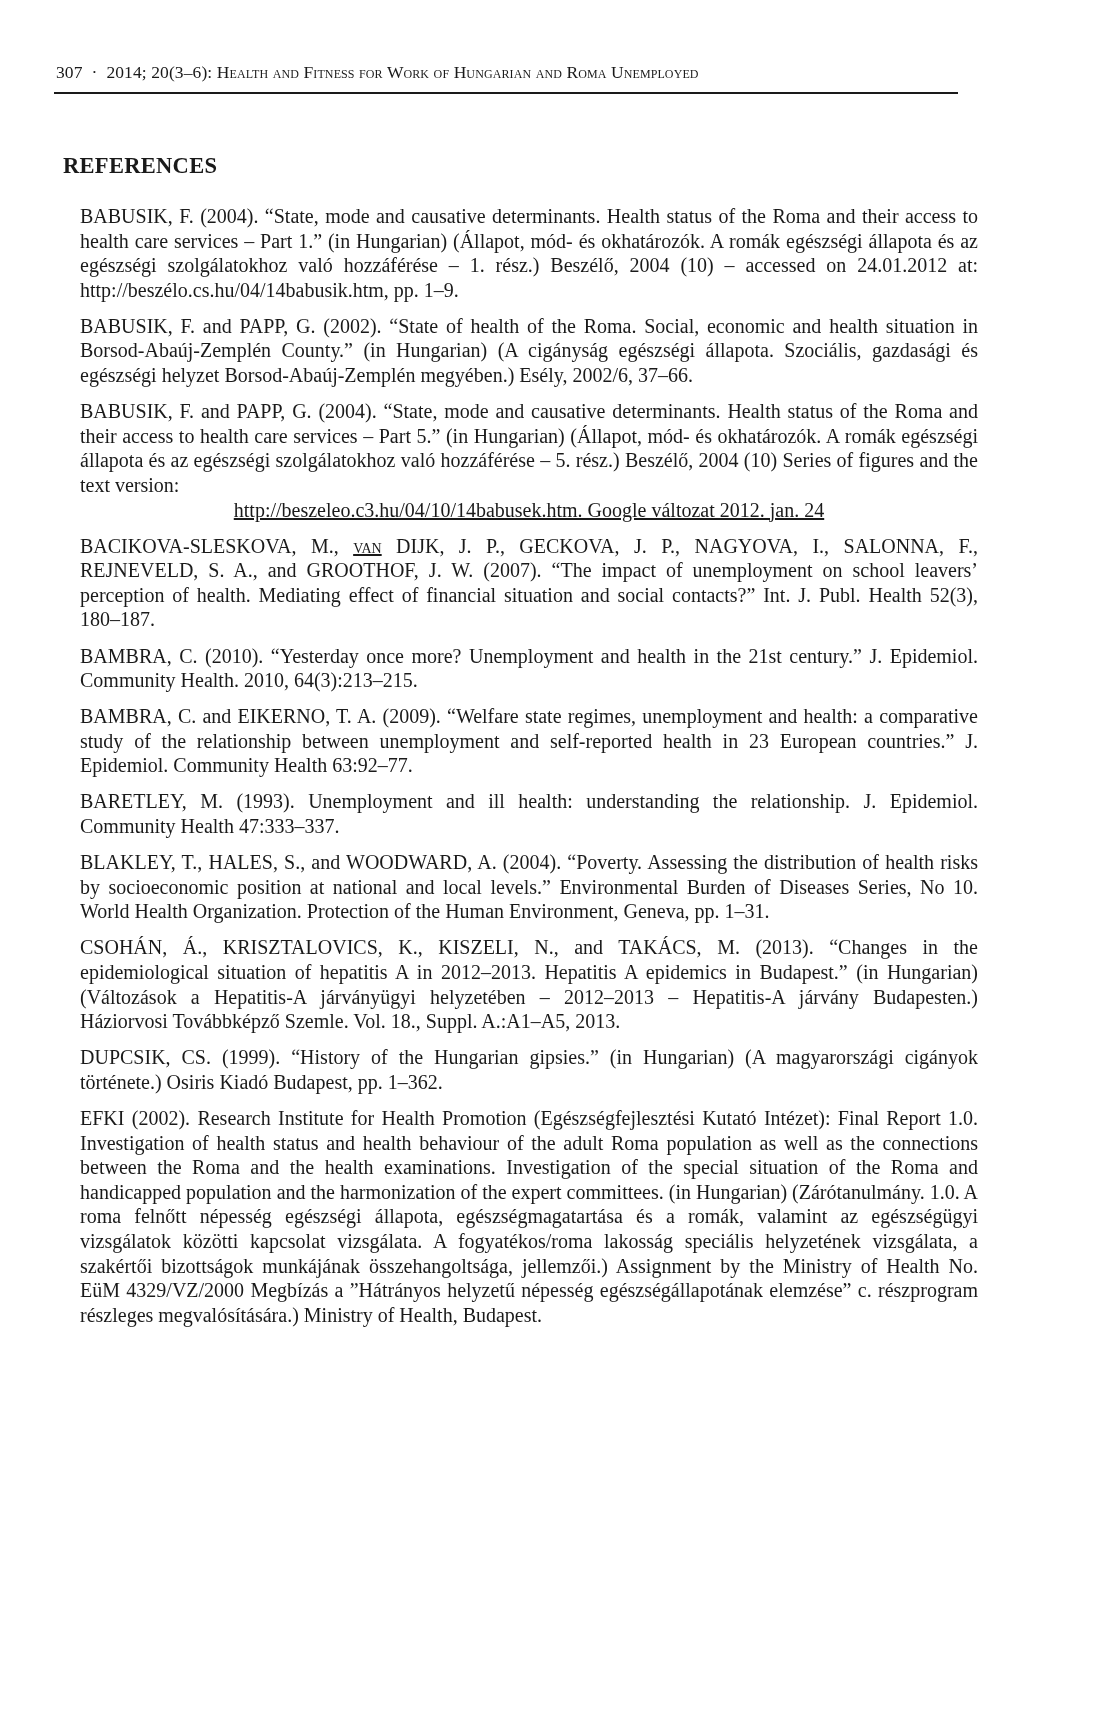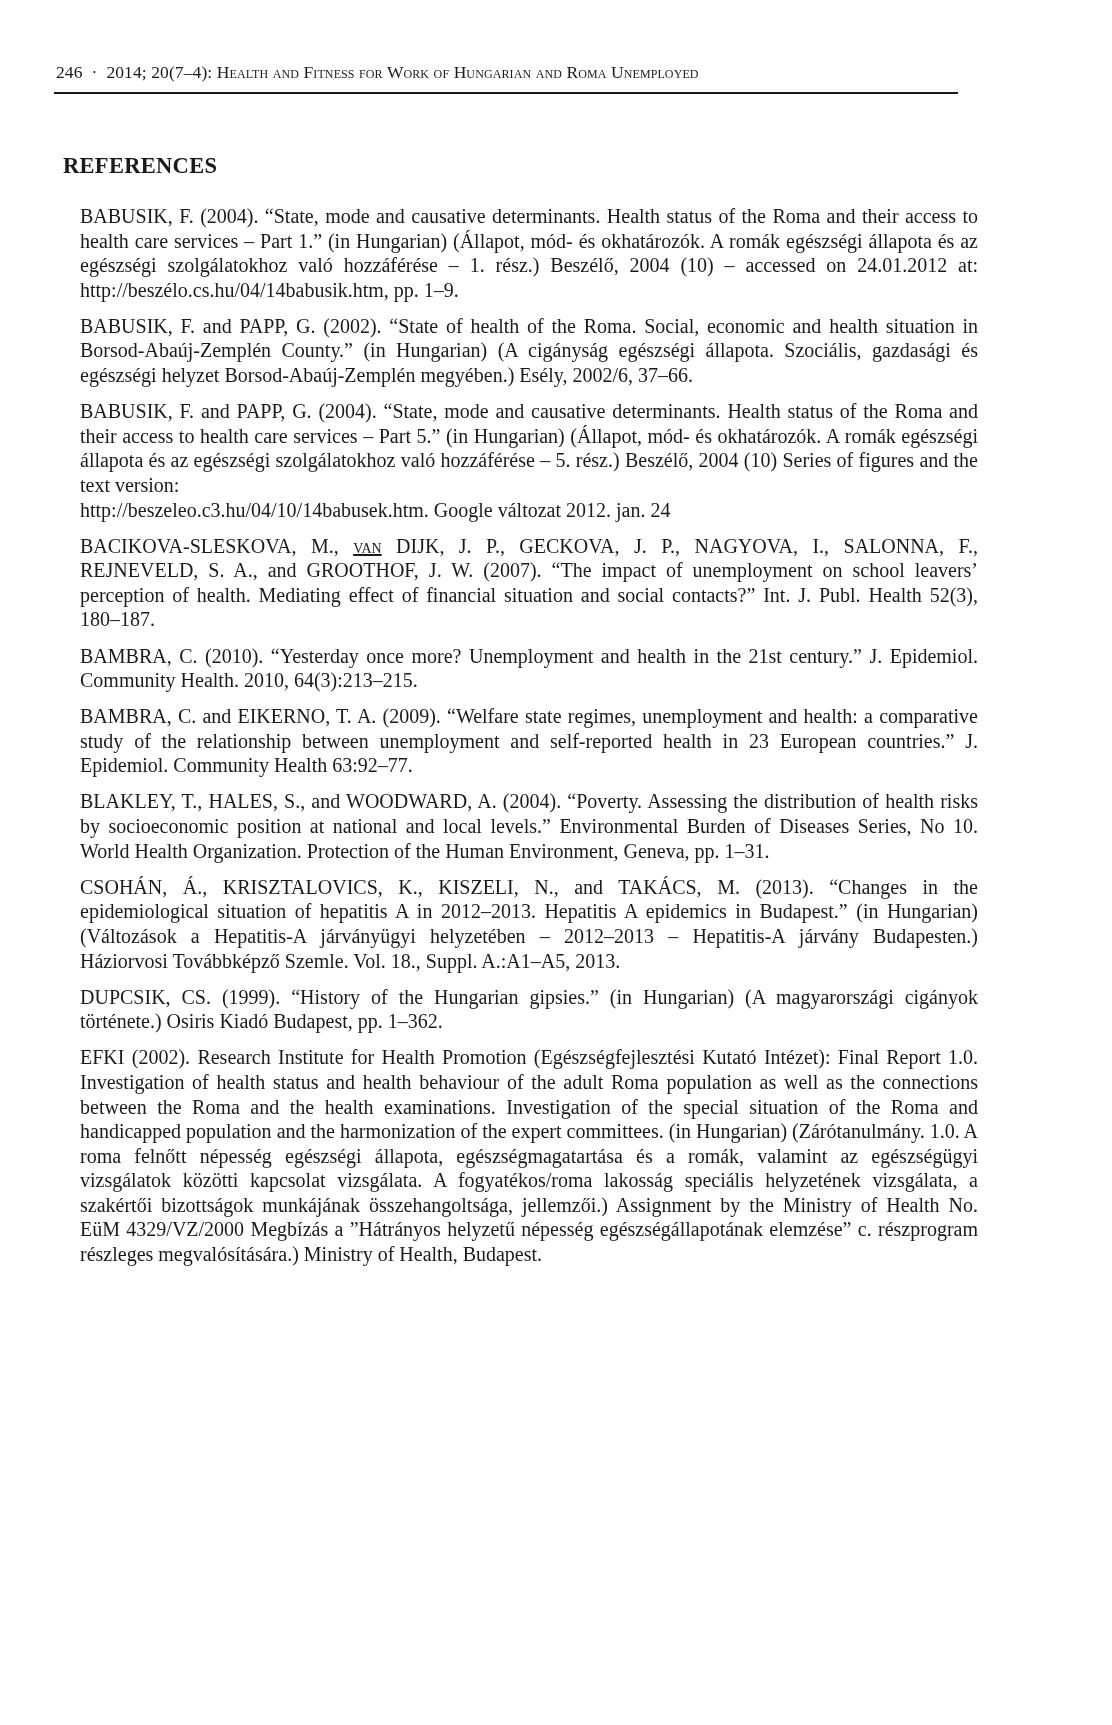--- a/index.html
+++ b/index.html
@@ -22,29 +22,29 @@
       font-size: 22.5px; font-weight: bold; letter-spacing: 0.3px;
       margin: 7px;
     }
     .refs {
       position: absolute; left: 56px; top: 204px; width: 898px;
       font-size: 20px; line-height: 24.6px;
       text-align: justify; hyphens: manual; margin-left: 24px;
     }
     .ref { margin: 0 0 11.5px 0; }
     .ref .sc { font-variant: small-caps; text-decoration: underline; }
-    .nowrap-line { display: block; text-align: left; }
+    .nowrap-line { display: block; text-align: center; text-decoration: underline; }
   </style>
 </head>
 <body>
 
 <div class="running-head">
-  <span>246</span>
+  <span>307</span>
   &nbsp;<span>·</span>&nbsp;
-  <span>2014; 20(7–4):</span>
+  <span>2014; 20(3–6):</span>
   <span class="sc">Health and Fitness for Work of Hungarian and Roma Unemployed</span>
 </div>
 <div class="head-rule"></div>
 
 <h2 class="section-title">REFERENCES</h2>
 
 <div class="refs">
   <p class="ref">
     <span>BABUSIK, F. (2004). “State, mode and causative determinants. Health status of the Roma and their access to health care services – Part 1.” (in Hungarian) (Állapot, mód- és okhatározók. A romák egészségi állapota és az egészségi szolgálatokhoz való hozzáférése – 1. rész.) Beszélő, 2004 (10) – accessed on 24.01.2012 at: http://beszélo.cs.hu/04/14babusik.htm, pp. 1–9.</span>
   </p>
@@ -58,20 +58,23 @@
   <p class="ref">
     <span>BACIKOVA-SLESKOVA, M., </span><span class="sc">van</span><span> DIJK, J. P., GECKOVA, J. P., NAGYOVA, I., SALONNA, F., REJNEVELD, S. A., and GROOTHOF, J. W. (2007). “The impact of unemployment on school leavers’ perception of health. Mediating effect of financial situation and social contacts?” Int. J. Publ. Health 52(3), 180–187.</span>
   </p>
   <p class="ref">
     <span>BAMBRA, C. (2010). “Yesterday once more? Unemployment and health in the 21st century.” J. Epidemiol. Community Health. 2010, 64(3):213–215.</span>
   </p>
   <p class="ref">
     <span>BAMBRA, C. and EIKERNO, T. A. (2009). “Welfare state regimes, unemployment and health: a comparative study of the relationship between unemployment and self-reported health in 23 European countries.” J. Epidemiol. Community Health 63:92–77.</span>
   </p>
   <p class="ref">
+    <span>BARETLEY, M. (1993). Unemployment and ill health: understanding the relationship. J. Epide­miol. Community Health 47:333–337.</span>
+  </p>
+  <p class="ref">
     <span>BLAKLEY, T., HALES, S., and WOODWARD, A. (2004). “Poverty. Assessing the distribution of health risks by socioeconomic position at national and local levels.” Environmental Burden of Diseases Series, No 10. World Health Organization. Protection of the Human Environment, Ge­neva, pp. 1–31.</span>
   </p>
   <p class="ref">
     <span>CSOHÁN, Á., KRISZTALOVICS, K., KISZELI, N., and TAKÁCS, M. (2013). “Changes in the epidemiological situation of hepatitis A in 2012–2013. Hepatitis A epidemics in Budapest.” (in Hungarian) (Változások a Hepatitis-A járványügyi helyzetében – 2012–2013 – Hepatitis-A járvány Budapesten.) Háziorvosi Továbbképző Szemle. Vol. 18., Suppl. A.:A1–A5, 2013.</span>
   </p>
   <p class="ref">
     <span>DUPCSIK, CS. (1999). “History of the Hungarian gipsies.” (in Hungarian) (A magyarországi cigá­nyok története.) Osiris Kiadó Budapest, pp. 1–362.</span>
   </p>
   <p class="ref">
     <span>EFKI (2002). Research Institute for Health Promotion (Egészségfejlesztési Kutató Intézet): Final Report 1.0. Investigation of health status and health behaviour of the adult Roma population as well as the connections between the Roma and the health examinations. Investigation of the spe­cial situation of the Roma and handicapped population and the harmonization of the expert com­mittees. (in Hungarian) (Zárótanulmány. 1.0. A roma felnőtt népesség egészségi állapota, egész­ségmagatartása és a romák, valamint az egészségügyi vizsgálatok közötti kapcsolat vizsgálata. A fogyatékos/roma lakosság speciális helyzetének vizsgálata, a szakértői bizottságok munkájának összehangoltsága, jellemzői.) Assignment by the Ministry of Health No. EüM 4329/VZ/2000 Megbízás a ”Hátrányos helyzetű népesség egészségállapotának elemzése” c. részprogram részle­ges megvalósítására.) Ministry of Health, Budapest.</span>

